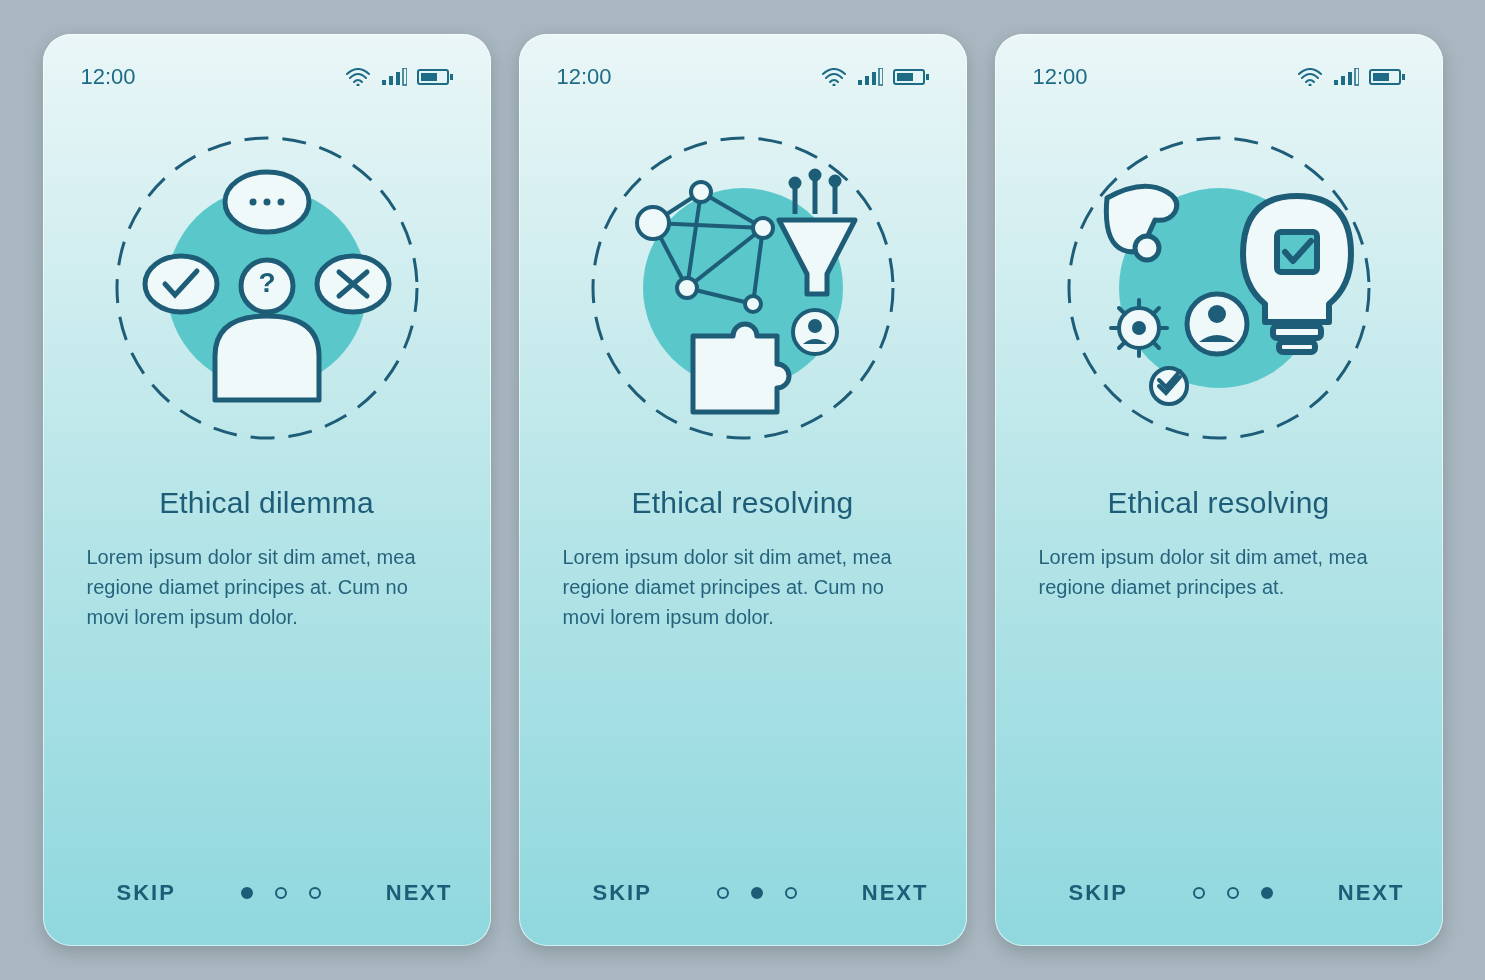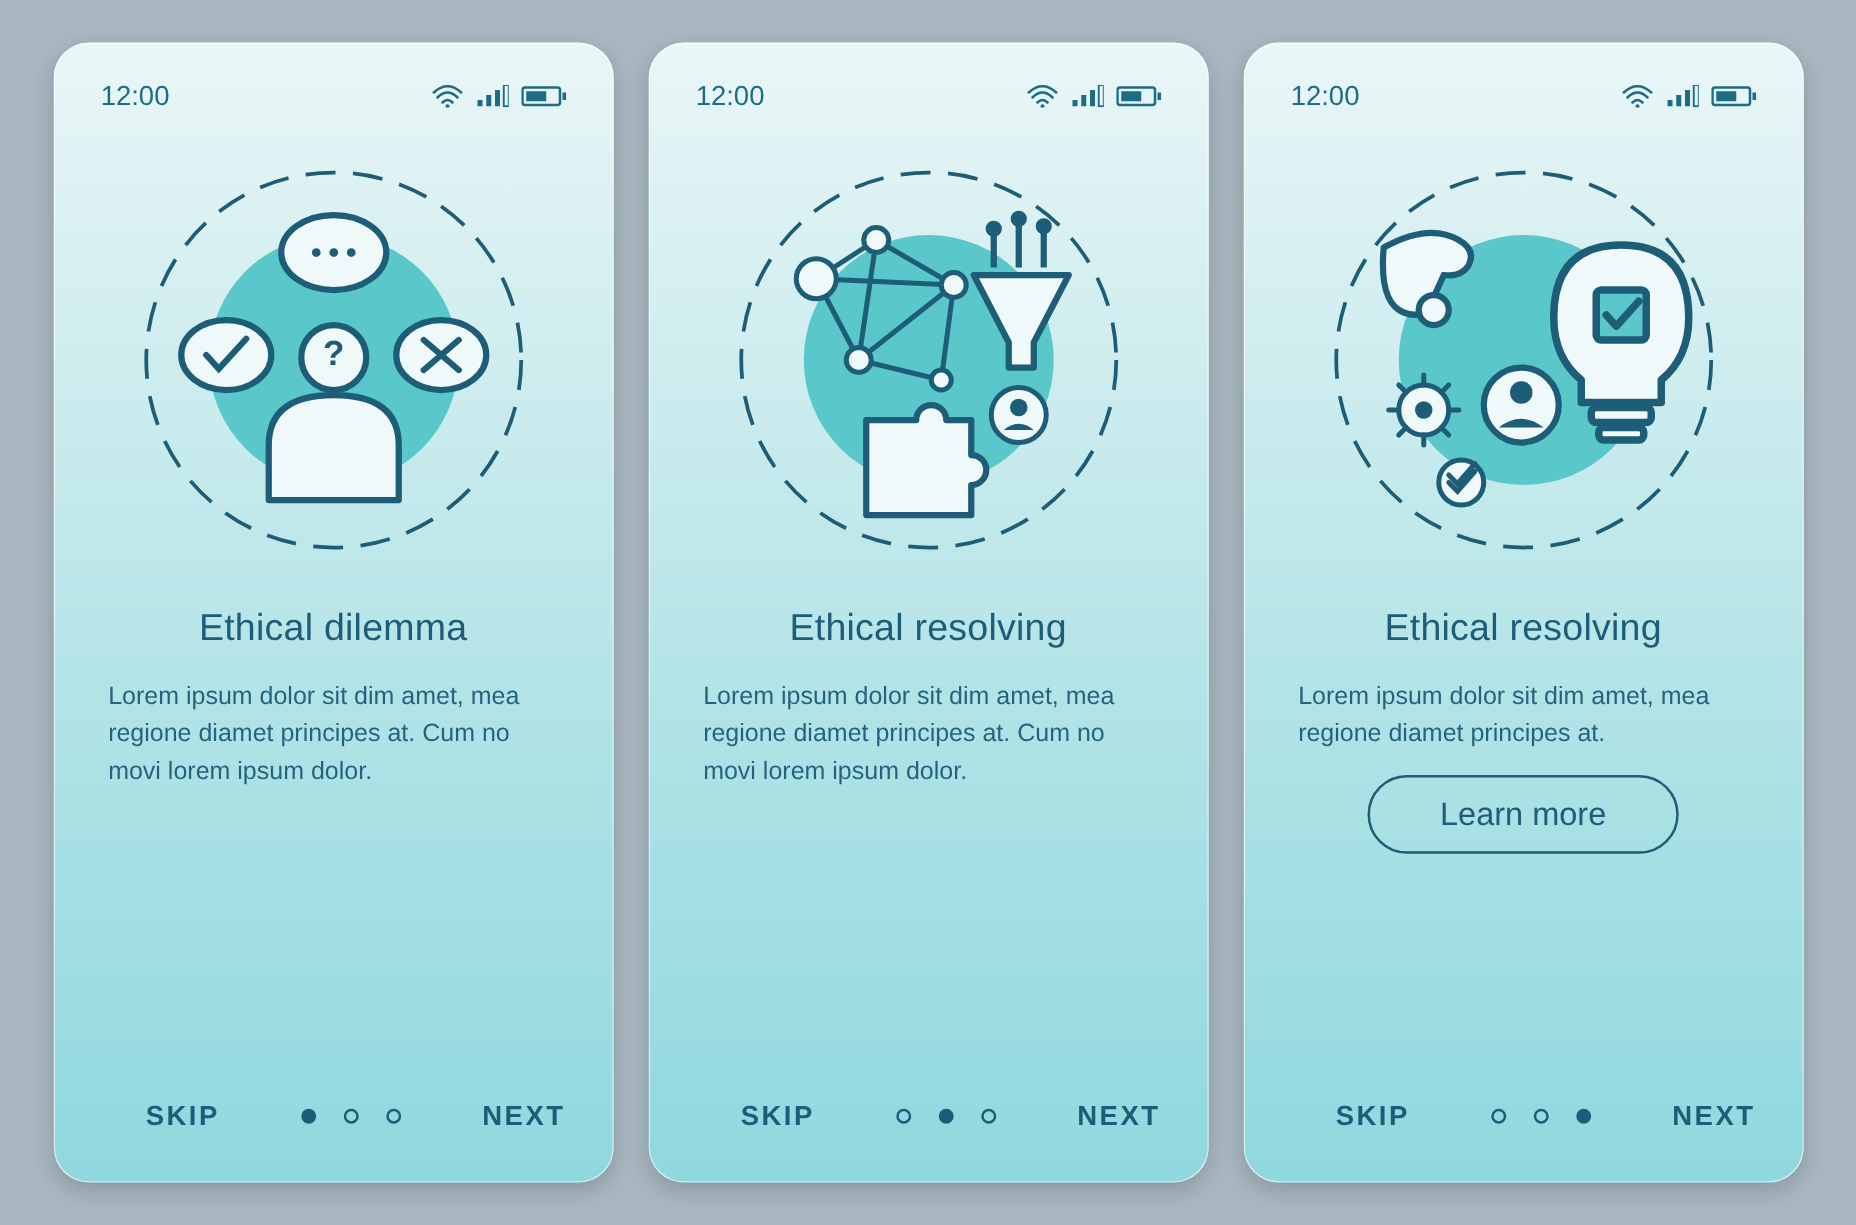--- a/index.html
+++ b/index.html
@@ -274,21 +274,20 @@
 
       <g stroke="#1e5d78" stroke-width="4" fill="#eff9f9">
         <circle cx="110" cy="258" r="18"></circle>
         <path d="M100 258 l7 7 l14 -16 M100 252 l7 7 l14 -16" fill="none" stroke-linecap="round"></path>
       </g>
     </svg>
   </div>
 
   <h2 class="title">Ethical resolving</h2>
   <p class="desc">Lorem ipsum dolor sit dim amet, mea regione diamet principes at.</p>
-  <button class="learn-more">Learn more</button>
   <div class="spacer"></div>
   <div class="nav-row">
     <button class="nav-btn">SKIP</button>
     <div class="dots">
       <span class="dot"></span>
       <span class="dot"></span>
       <span class="dot active"></span>
     </div>
     <button class="nav-btn">NEXT</button>
   </div>

